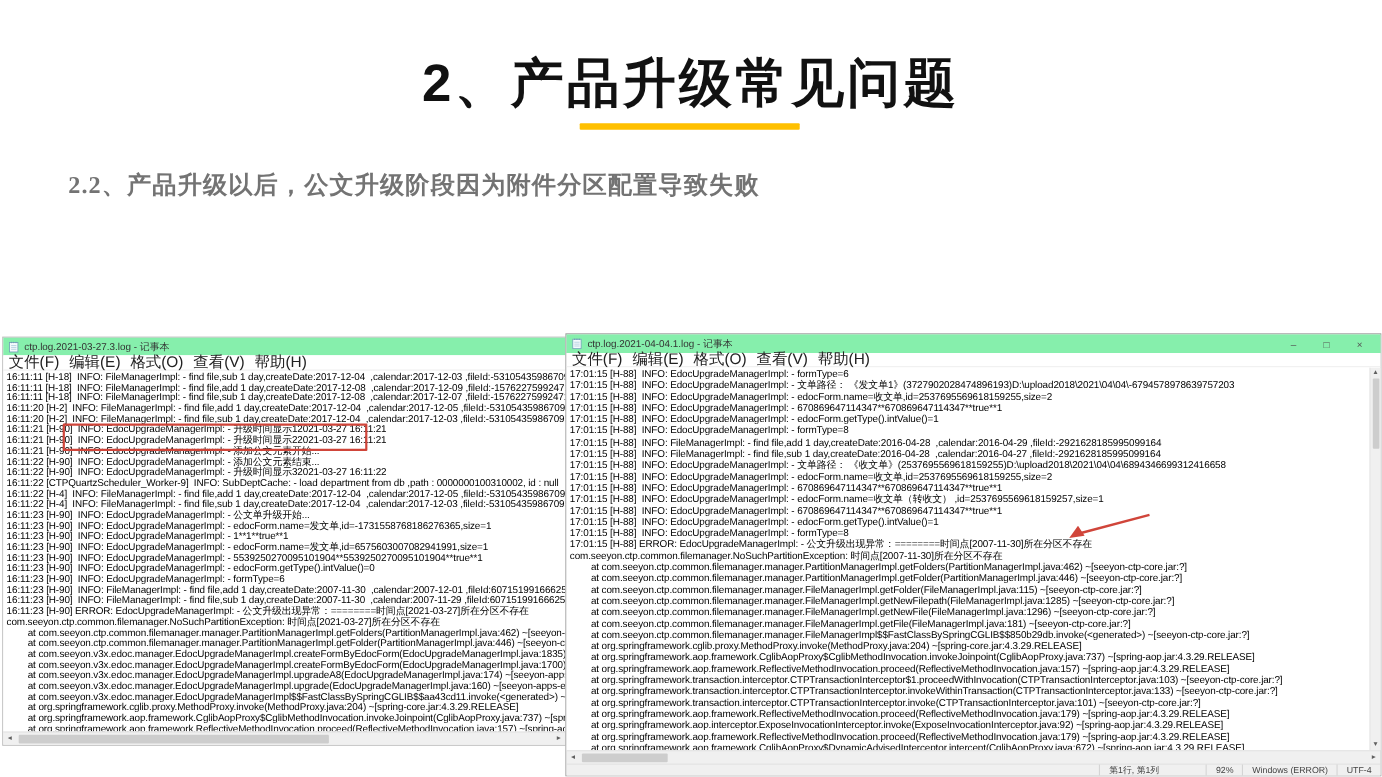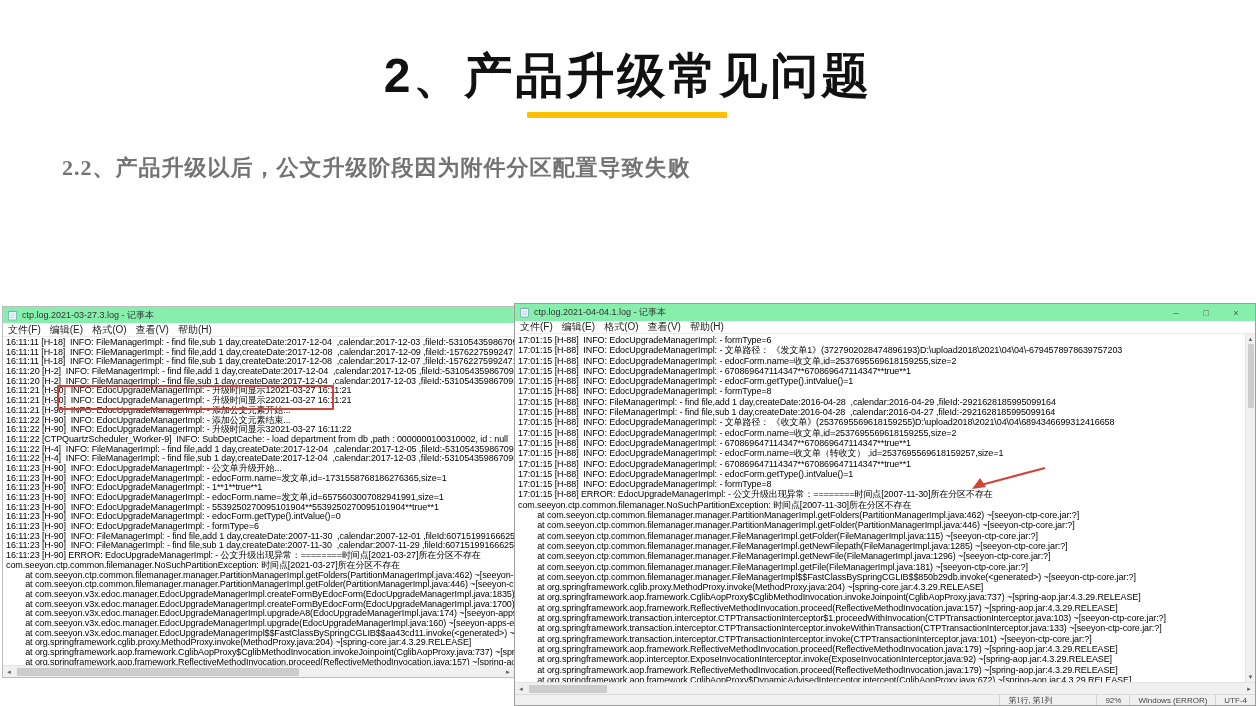--- a/index.html
+++ b/index.html
@@ -22,21 +22,21 @@
   .titlebar{height:16px;flex:0 0 16px;display:flex;align-items:center;padding:0 4px;background:#86efac;}
   #win-right .titlebar{height:17px;flex-basis:17px;}
   .win-title{font-size:9px;color:#333;margin-left:4px;white-space:nowrap;overflow:hidden;}
   .titlebar-spacer{flex:1;}
   .win-controls{display:flex;align-items:center;gap:0;}
   .win-btn{width:30px;text-align:center;font-size:9px;color:#555;line-height:16px;}
 
   .menubar{height:13px;flex:0 0 13px;display:flex;align-items:center;padding:0 5px;background:#fff;
     border-bottom:1px solid #ececec;}
   #win-right .menubar{height:12px;flex-basis:12px;}
-  .menu-item{display:inline-block;font-size:10px;color:#222;margin-right:9px;white-space:pre;}
+  .menu-item{display:inline-block;font-size:14px;color:#222;margin-right:9px;white-space:pre;}
 
   .content{position:relative;flex:1;overflow:hidden;background:#fff;}
   .log-lines{position:absolute;left:3px;top:1px;right:0;bottom:0;white-space:pre;
     font-size:9px;color:#000;letter-spacing:-0.1px;}
   #win-left  .log-line{line-height:9.7px;height:9.7px;white-space:pre;}
   #win-right .log-line{line-height:10.3px;height:10.3px;white-space:pre;}
   #win-right .log-lines{right:10px;}
 
   
   .red-box{position:absolute;left:54px;top:48px;width:273px;height:21px;
@@ -57,21 +57,21 @@
   .vscroll{position:absolute;top:0;right:0;bottom:0;width:10px;background:#f0f0f0;
     display:flex;flex-direction:column;align-items:center;border-left:1px solid #e6e6e6;box-sizing:border-box;}
   .vscroll .scroll-arrow{flex:0 0 10px;line-height:10px;width:10px;}
   .vthumb{width:6px;height:64px;background:#cdcdcd;border-radius:1px;}
   .vscroll .spacer{flex:1;}
 
   
   .statusbar{flex:0 0 11px;height:11px;background:#f0f0f0;border-top:1px solid #dcdcdc;
     display:flex;align-items:center;justify-content:flex-end;font-size:8px;color:#444;box-sizing:border-box;}
   .status-cell{padding:0 8px;border-left:1px solid #d4d4d4;height:100%;display:flex;align-items:center;white-space:nowrap;}
-  .status-cell.first{min-width:80px;font-family:Liberation Serif, serif;}
+  .status-cell.first{min-width:80px;}
 
   
   .np-icon{width:11px;height:11px;flex:0 0 11px;}
 </style>
 </head>
 <body>
 
 <div class="slide-title">2、产品升级常见问题</div>
 <div class="title-underline" style="background: rgb(255, 192, 0);"></div>
 <div class="slide-subtitle">2.2、产品升级以后，公文升级阶段因为附件分区配置导致失败</div>

